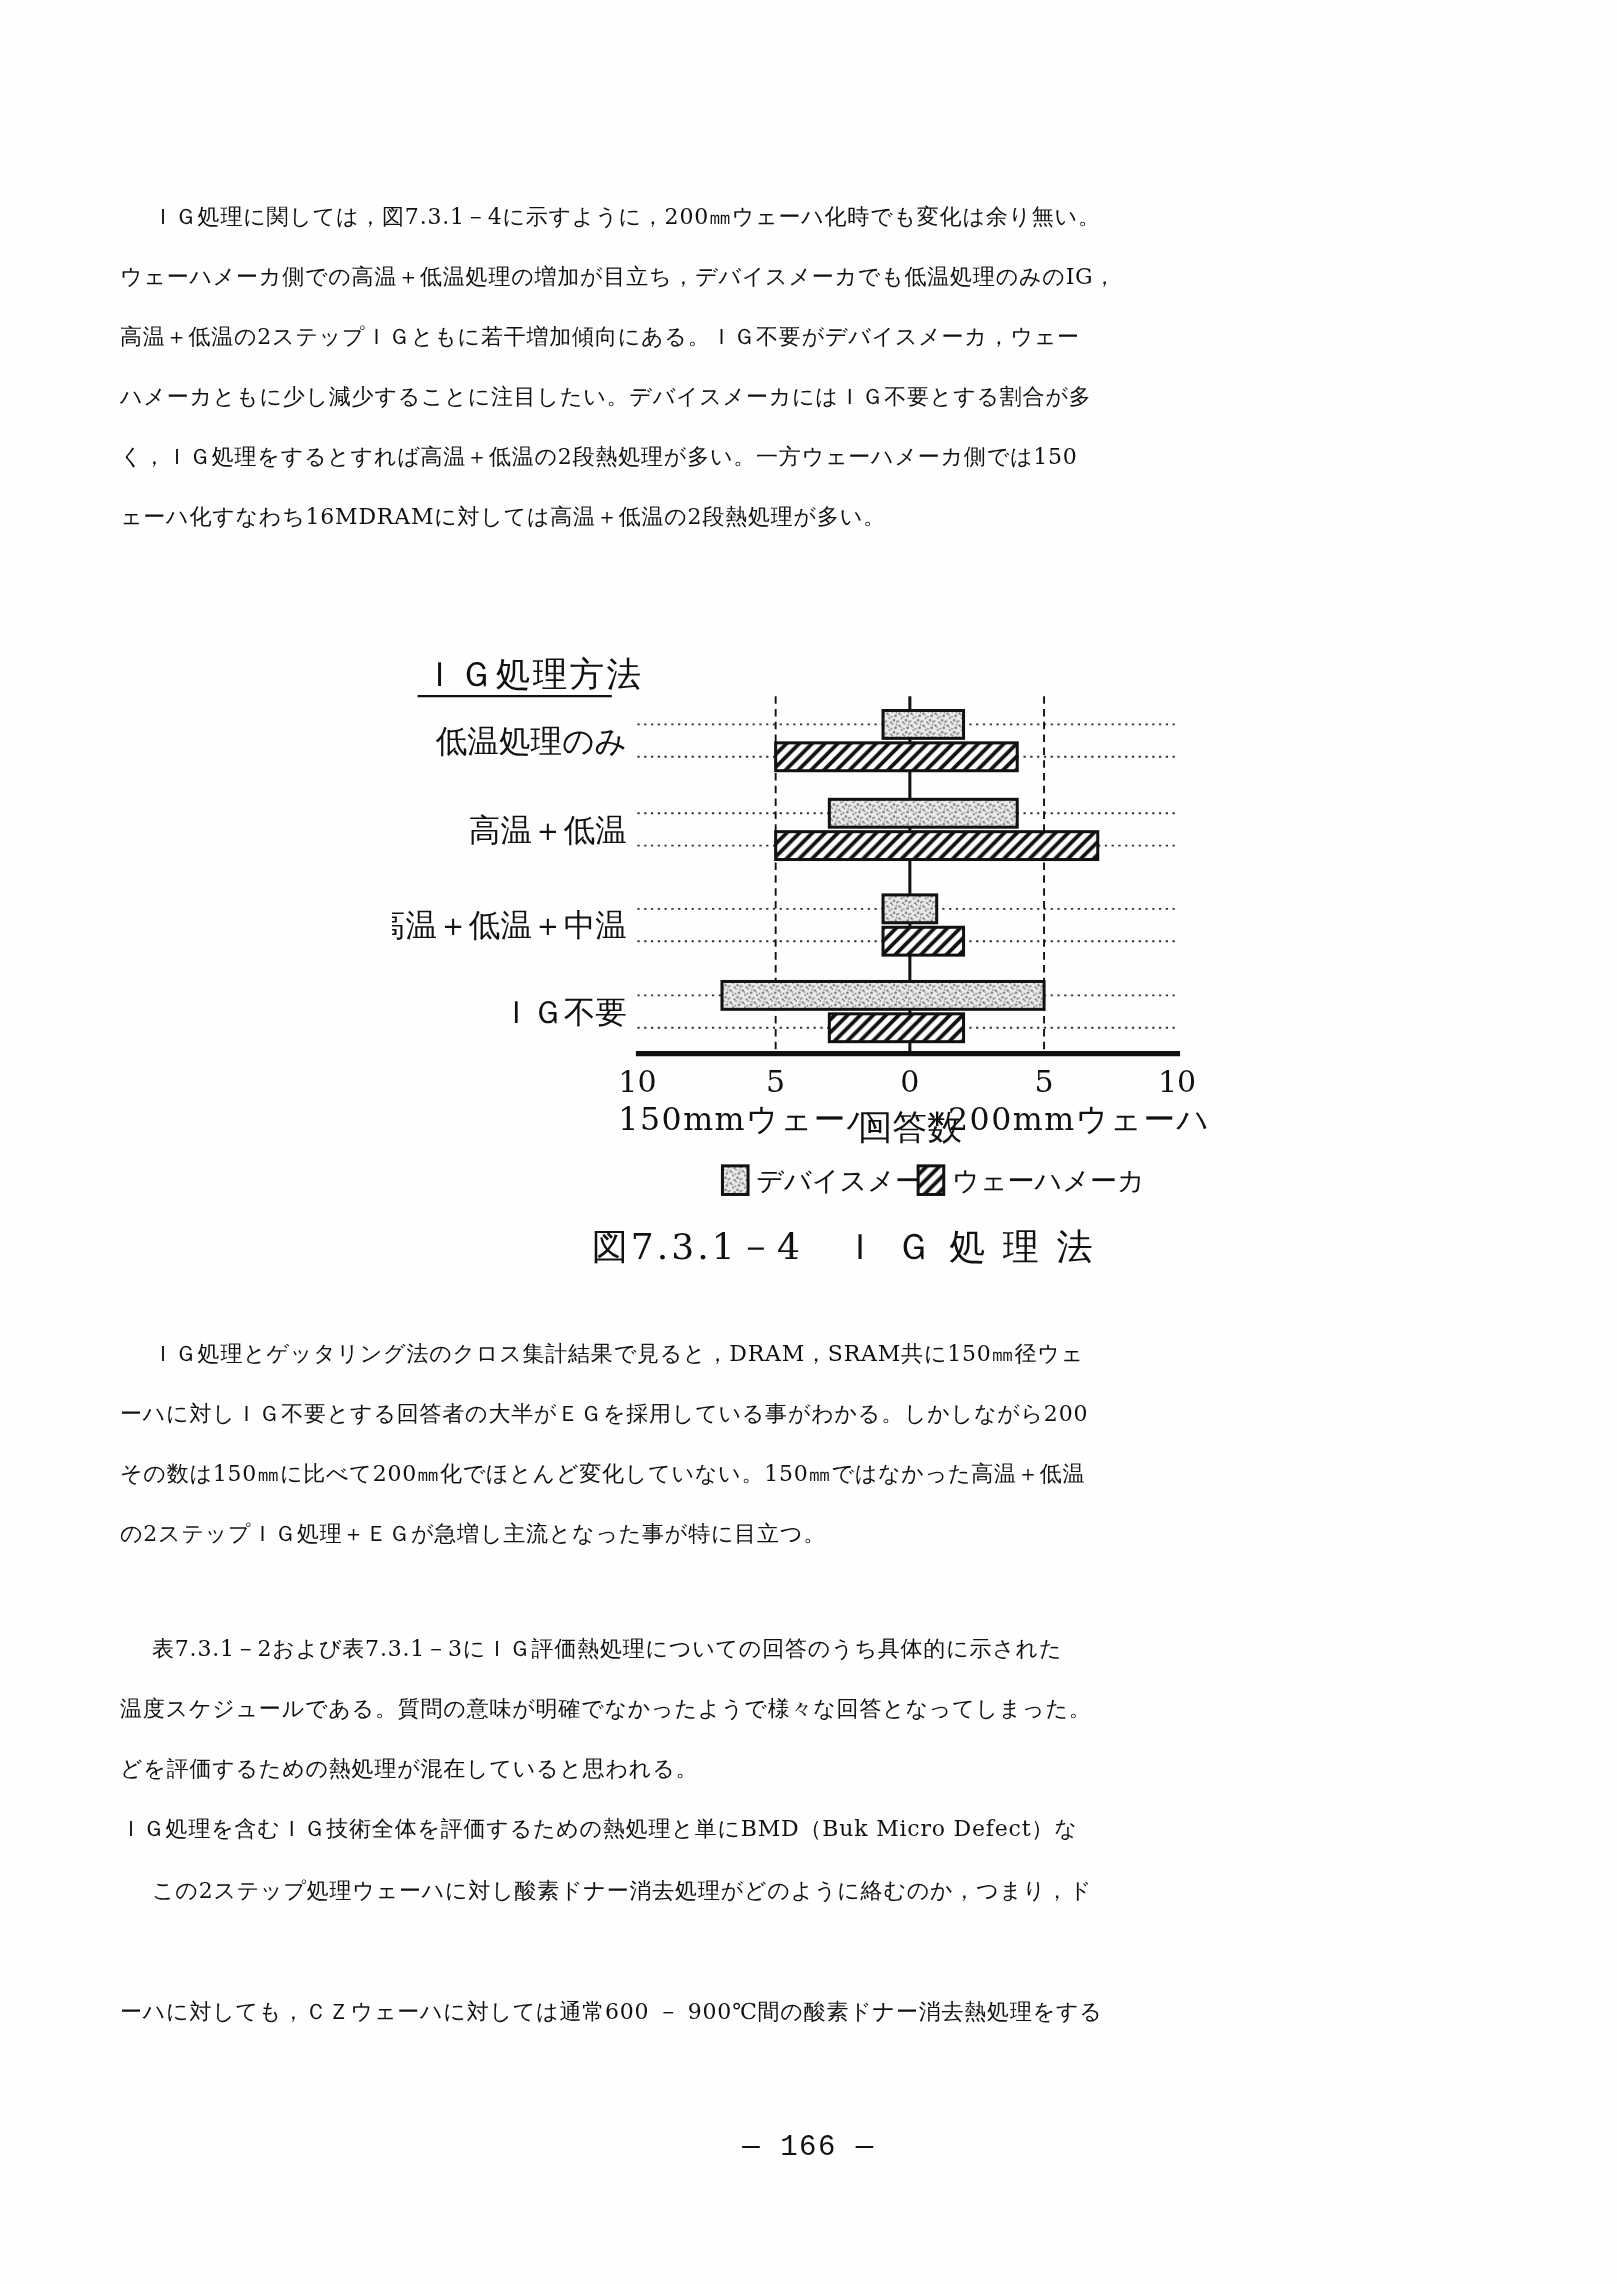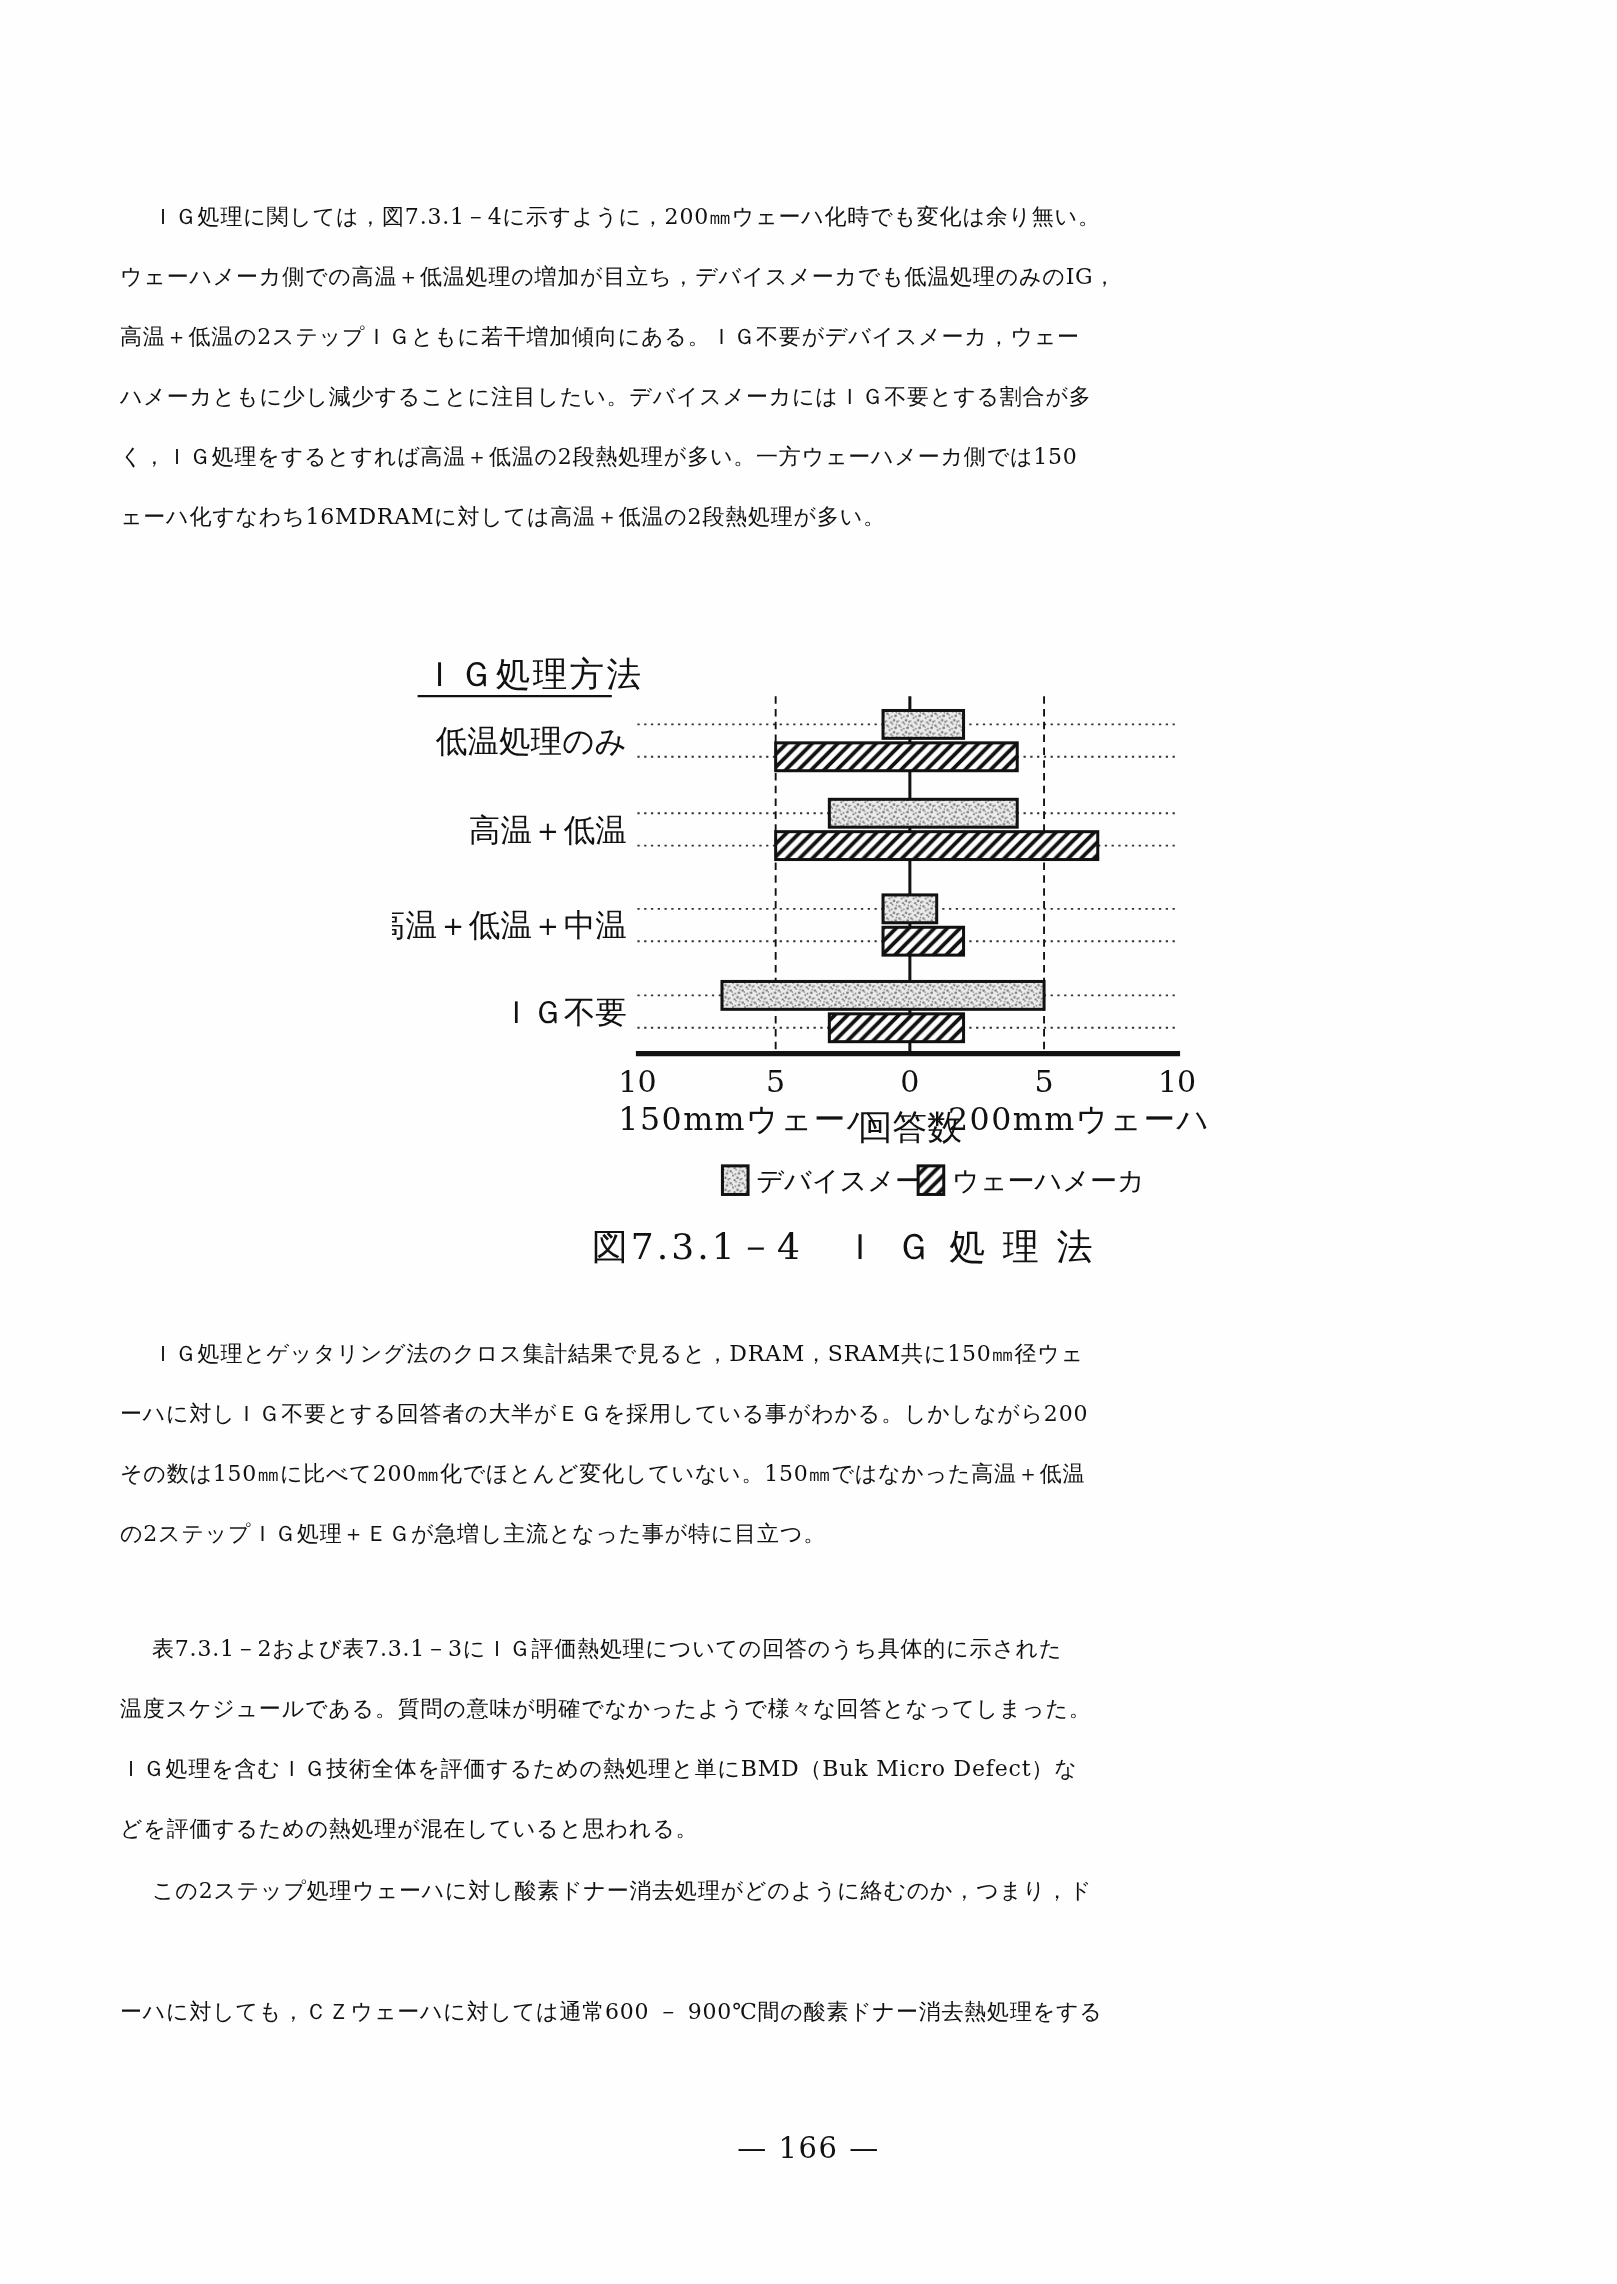--- a/index.html
+++ b/index.html
@@ -10,21 +10,21 @@
   }
   .para { position:absolute; left:120px; width:1399px; }
   .tline {
     height:60px; line-height:60px; font-size:22px;
     letter-spacing:0.8px; white-space:nowrap;
   }
   .tline.indent { padding-left:32px; }
   .chart-wrap { position:absolute; left:392px; top:639px; width:828px; height:636px; }
   .page-number {
     position:absolute; top:2131px; left:0; width:100%;
-    text-align:center; font-size:29px; letter-spacing:1.5px;
+    text-align:center; font-size:29px; letter-spacing:1.5px;font-family:Liberation Mono, monospace;
   }
 </style>
 </head>
 <body>
 
 <div class="page">
 
   <div class="para" id="para1" style="top:187px">
       <div class="tline indent">ＩＧ処理に関しては，図7.3.1－4に示すように，200㎜ウェーハ化時でも変化は余り無い。</div>
       <div class="tline">ウェーハメーカ側での高温＋低温処理の増加が目立ち，デバイスメーカでも低温処理のみのIG，</div>
@@ -101,22 +101,22 @@
   <div class="para" id="para2" style="top:1324px">
       <div class="tline indent">ＩＧ処理とゲッタリング法のクロス集計結果で見ると，DRAM，SRAM共に150㎜径ウェ</div>
       <div class="tline">ーハに対しＩＧ不要とする回答者の大半がＥＧを採用している事がわかる。しかしながら200</div>
       <div class="tline">その数は150㎜に比べて200㎜化でほとんど変化していない。150㎜ではなかった高温＋低温</div>
       <div class="tline">の2ステップＩＧ処理＋ＥＧが急増し主流となった事が特に目立つ。</div>
     </div>
 
   <div class="para" id="para3" style="top:1619px">
       <div class="tline indent">表7.3.1－2および表7.3.1－3にＩＧ評価熱処理についての回答のうち具体的に示された</div>
       <div class="tline">温度スケジュールである。質問の意味が明確でなかったようで様々な回答となってしまった。</div>
+      <div class="tline">どを評価するための熱処理が混在していると思われる。</div>
       <div class="tline">ＩＧ処理を含むＩＧ技術全体を評価するための熱処理と単にBMD（Buk Micro Defect）な</div>
-      <div class="tline">どを評価するための熱処理が混在していると思われる。</div>
     </div>
 
   <div class="para" id="para4" style="top:1861px">
       <div class="tline indent">この2ステップ処理ウェーハに対し酸素ドナー消去処理がどのように絡むのか，つまり，ド</div>
     </div>
 
   <div class="para" id="para5" style="top:1982px">
       <div class="tline">ーハに対しても，ＣＺウェーハに対しては通常600 － 900℃間の酸素ドナー消去熱処理をする</div>
     </div>
 

